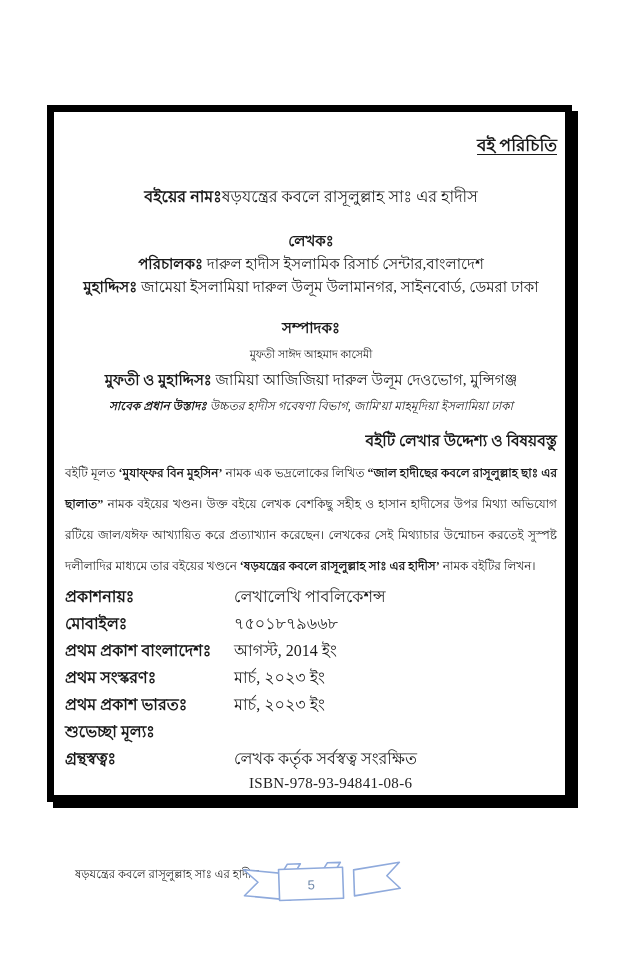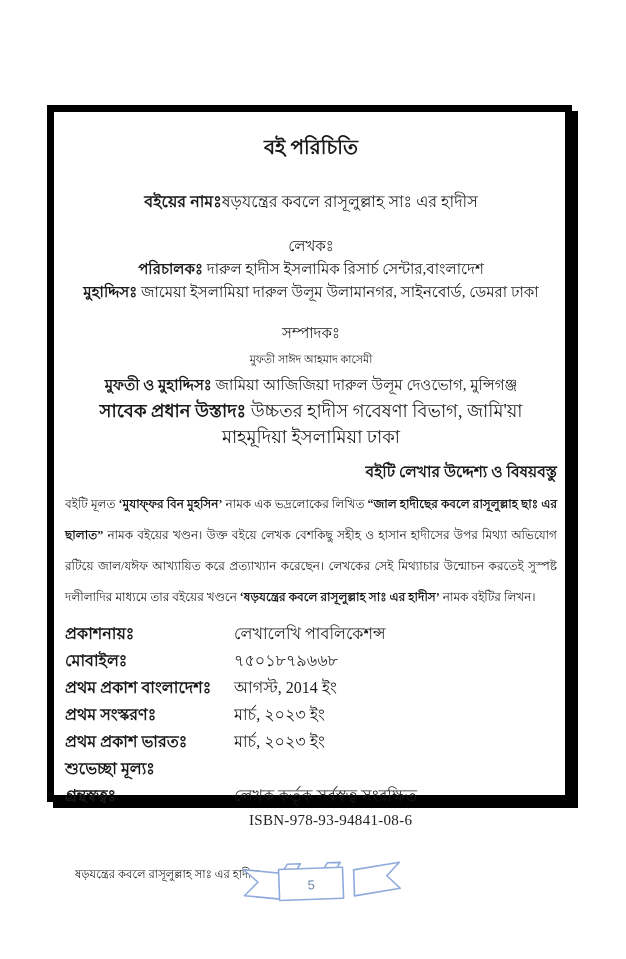--- a/index.html
+++ b/index.html
@@ -22,42 +22,44 @@
     border: 7px solid #000;
     box-shadow: 6px 6px 0 0 #000;
     background: #fff;
     padding: 6px 8px 0 11px;
   }
 
   .center { text-align: center; }
   .b { font-weight: bold; text-align: right; }
 
   .title {
-    font-size: 20px; font-weight: bold;
+    font-size: 17px; font-weight: bold;
+    text-decoration: underline;
     text-underline-offset: 3px;
     margin: 14px 0 0 0;
+    text-align: right;
   }
   .bookname { font-size: 16px; margin: 24px 0 0 0; }
 
-  .sec-head { font-size: 15px; font-weight: normal; margin: 0; }
+  .sec-head { font-size: 15px; font-weight: bold; margin: 0; }
   .author-block { margin-top: 19px; line-height: 23px; font-size: 15px; }
   .author-block p { margin: 0; }
   .editor-block { margin-top: 16px; line-height: 26px; font-size: 15px; }
   .editor-block p { margin: 0; }
-  .editor-block .small { font-size: 18px; }
+  .editor-block .small { font-size: 12px; font-style: italic; }
 
   .purpose-head { font-size: 15.5px; font-weight: bold; margin: 10px 0 0 0; text-align: right; }
   .purpose-para {
     font-size: 12px;
     line-height: 31px;
     text-align: justify;
     margin: 3px 0 0 0;
   }
 
-  .kv { margin-top: 7px; font-size: 16px; }
+  .kv { margin-top: 1px; font-size: 16px; }
   .kv-row { display: flex; line-height: 27px; }
   .kv-label { font-weight: bold; flex: 0 0 169px; }
   .kv-value { flex: 1; }
   .isbn {
     font-family: "Liberation Serif", serif;
     font-size: 15px; color: #222;
     margin: 3px 0 0 184px;
     letter-spacing: 0.3px;
   }
 

